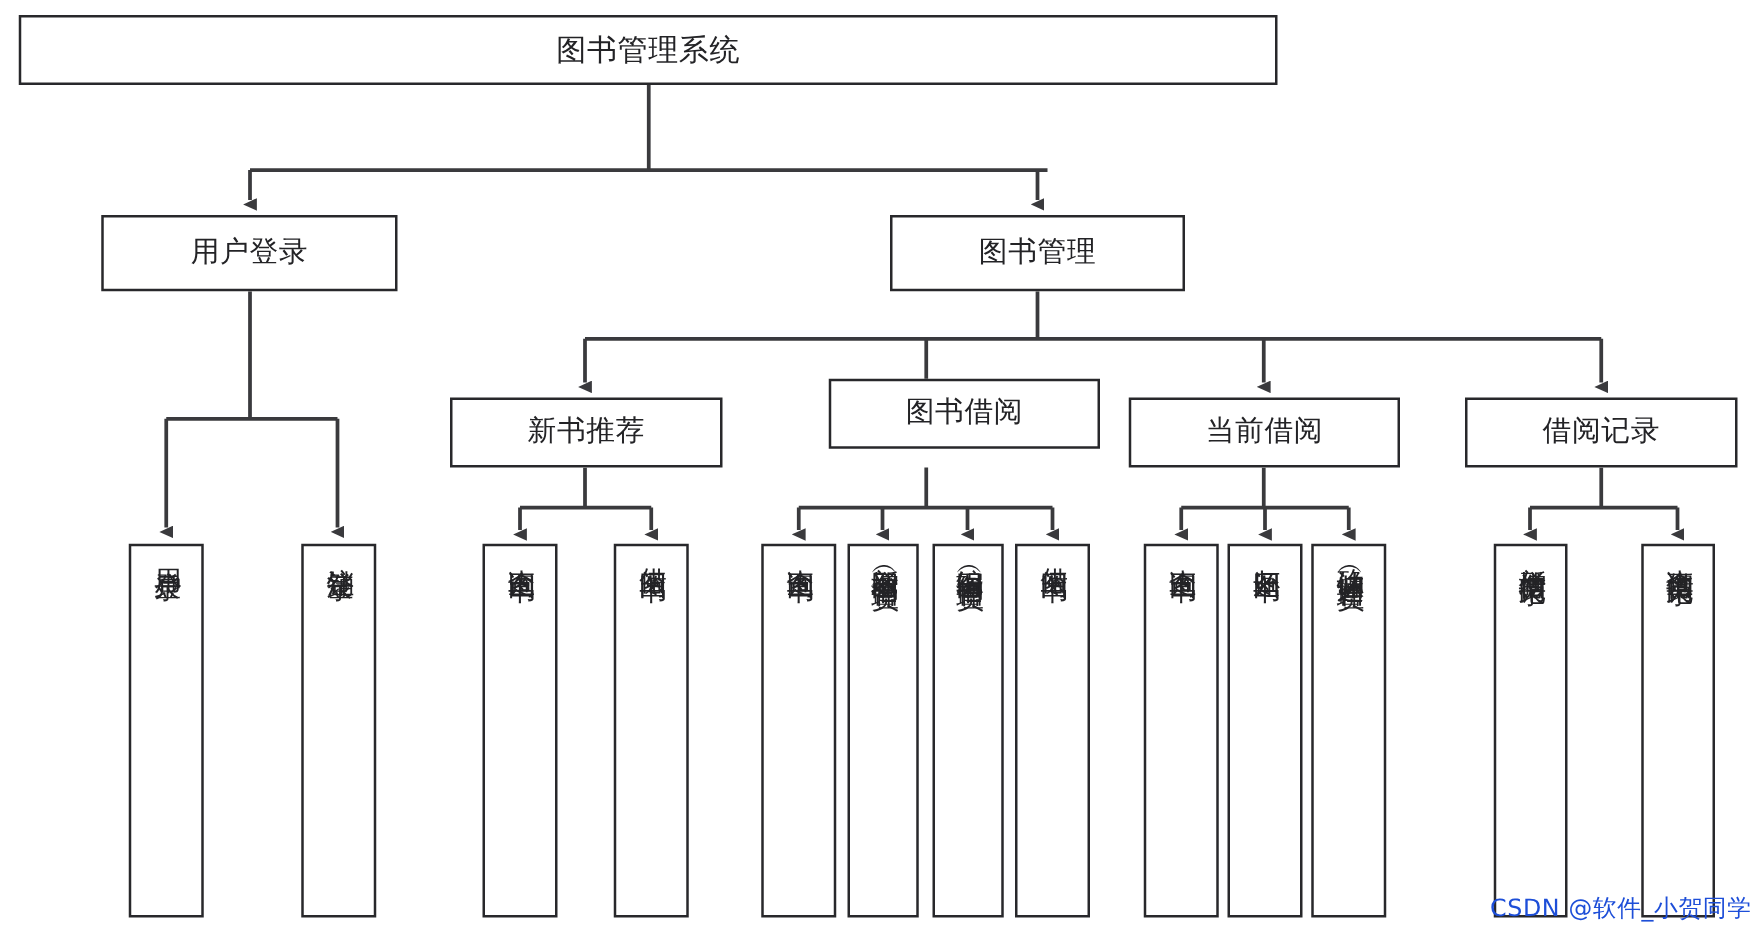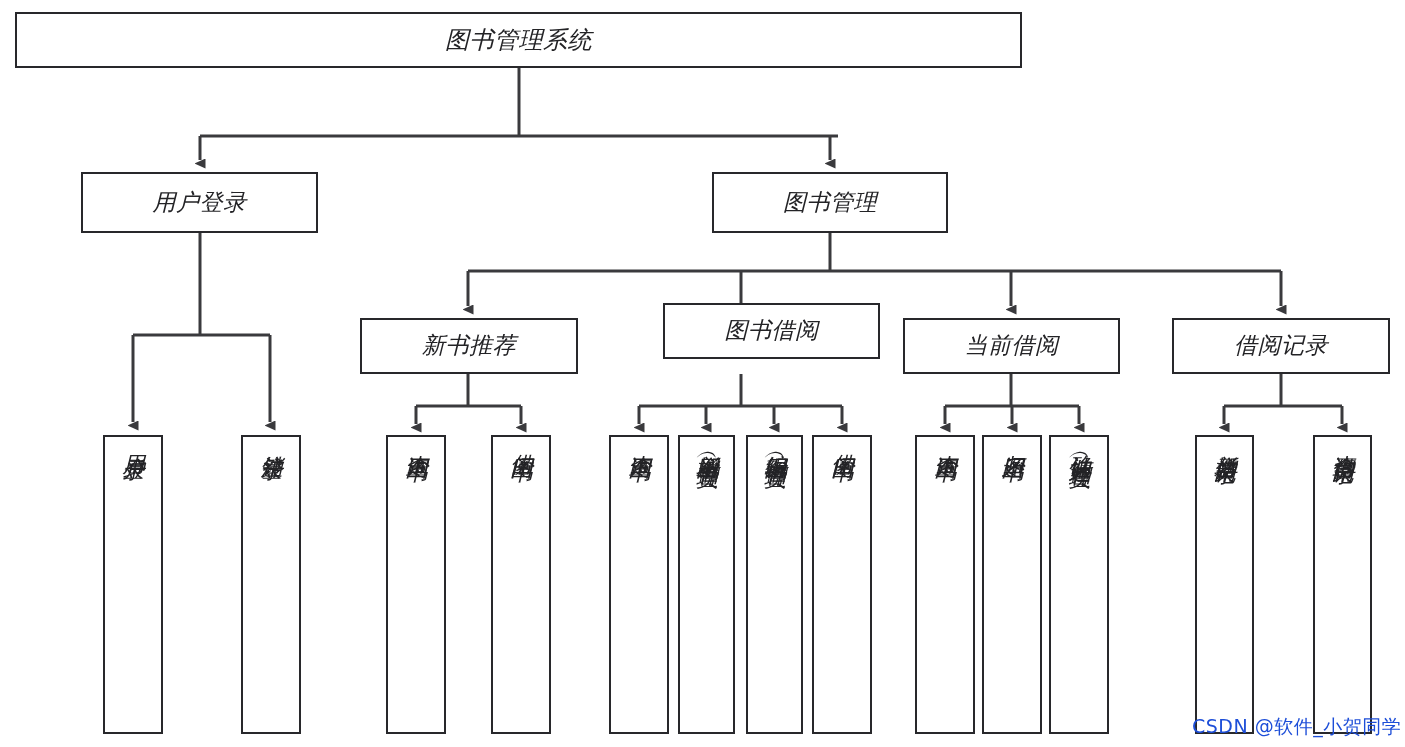--- a/index.html
+++ b/index.html
@@ -33,21 +33,20 @@
     display: flex;
     align-items: center;
     justify-content: center;
     color: #232326;
   }
   .node .label {
     display: block;
     text-align: left;
     line-height: 1.12;
     letter-spacing: 0.5px;
-    font-style: italic;
   }
   .node.h .label {
     font-size: 23px;
   }
   .node.root .label {
     font-size: 24px;
   }
   .node.v {
     align-items: flex-start;
     padding-top: 0;

